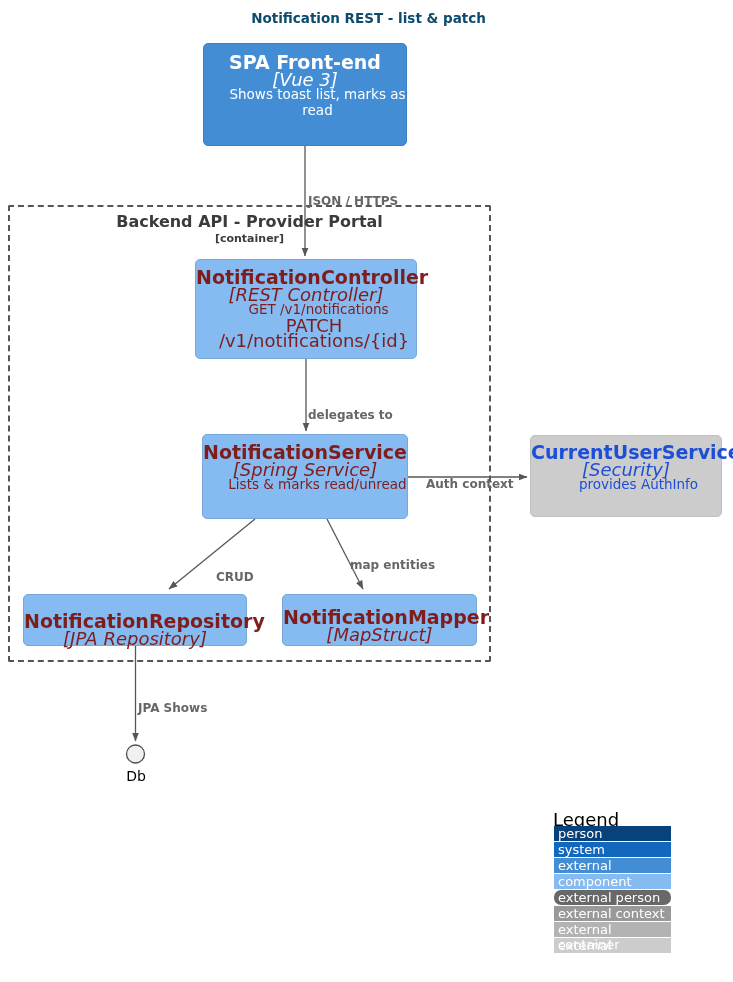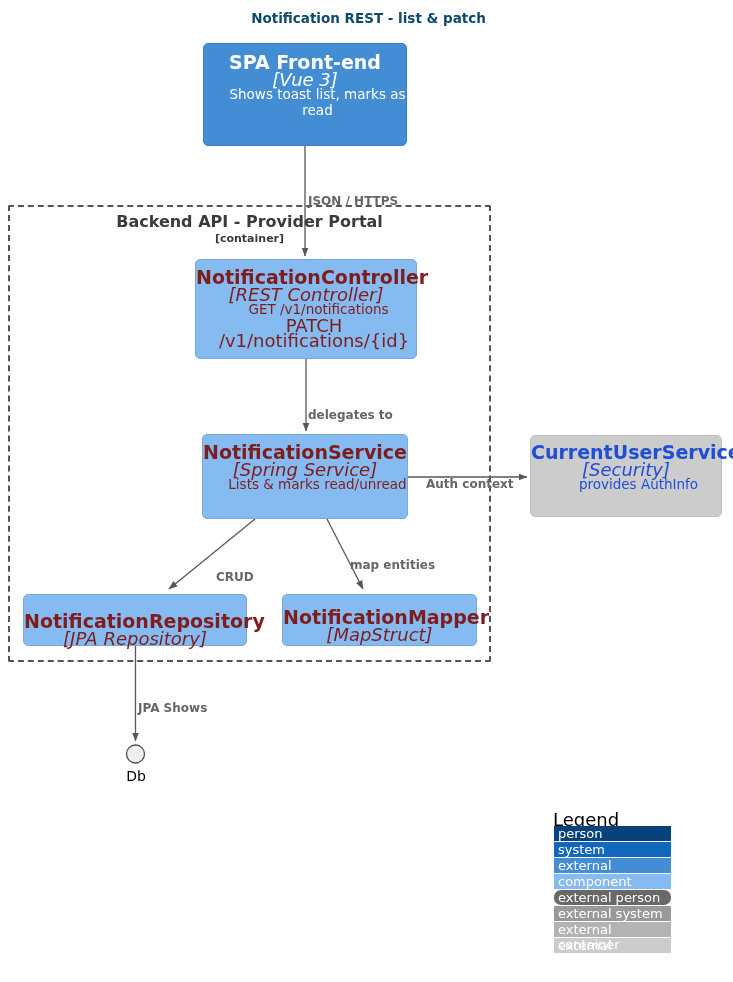--- a/index.html
+++ b/index.html
@@ -133,16 +133,16 @@
 
 <div class="abs db-label">Db</div>
 
 <div class="abs legend-title">Legend</div>
 <div class="abs legend">
   <div class="legend-row lg-person">person</div>
   <div class="legend-row lg-system">system</div>
   <div class="legend-row lg-container">external</div>
   <div class="legend-row lg-component">component</div>
   <div class="legend-row lg-ext-person">external person</div>
-  <div class="legend-row lg-ext-system">external system</div>
+  <div class="legend-row lg-ext-system">external context</div>
   <div class="legend-row lg-ext-container">external container</div>
   <div class="legend-row lg-ext-component">external component</div>
 </div>
 
 </body></html>

